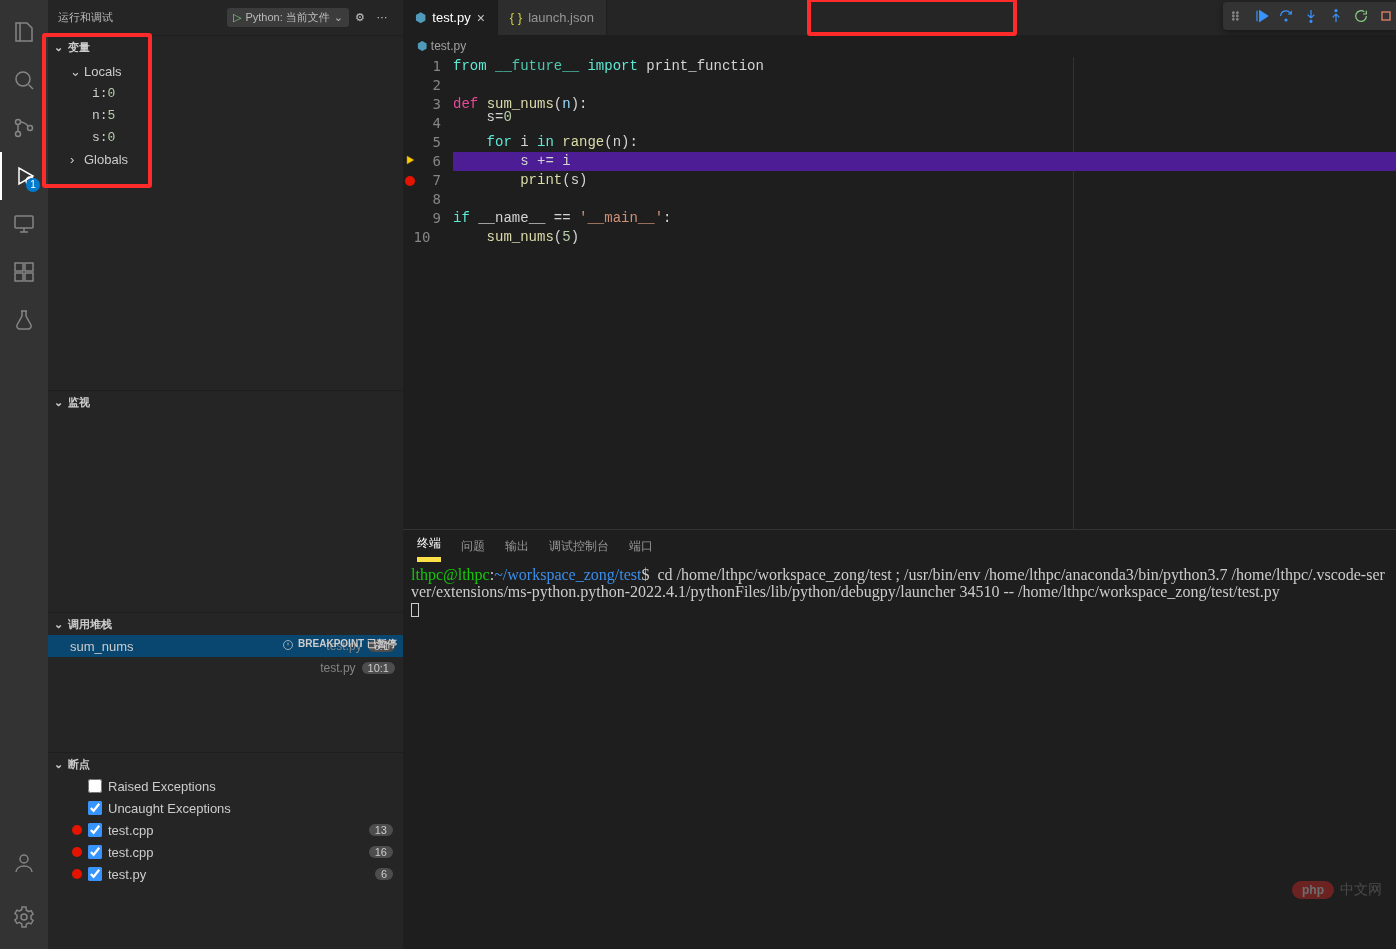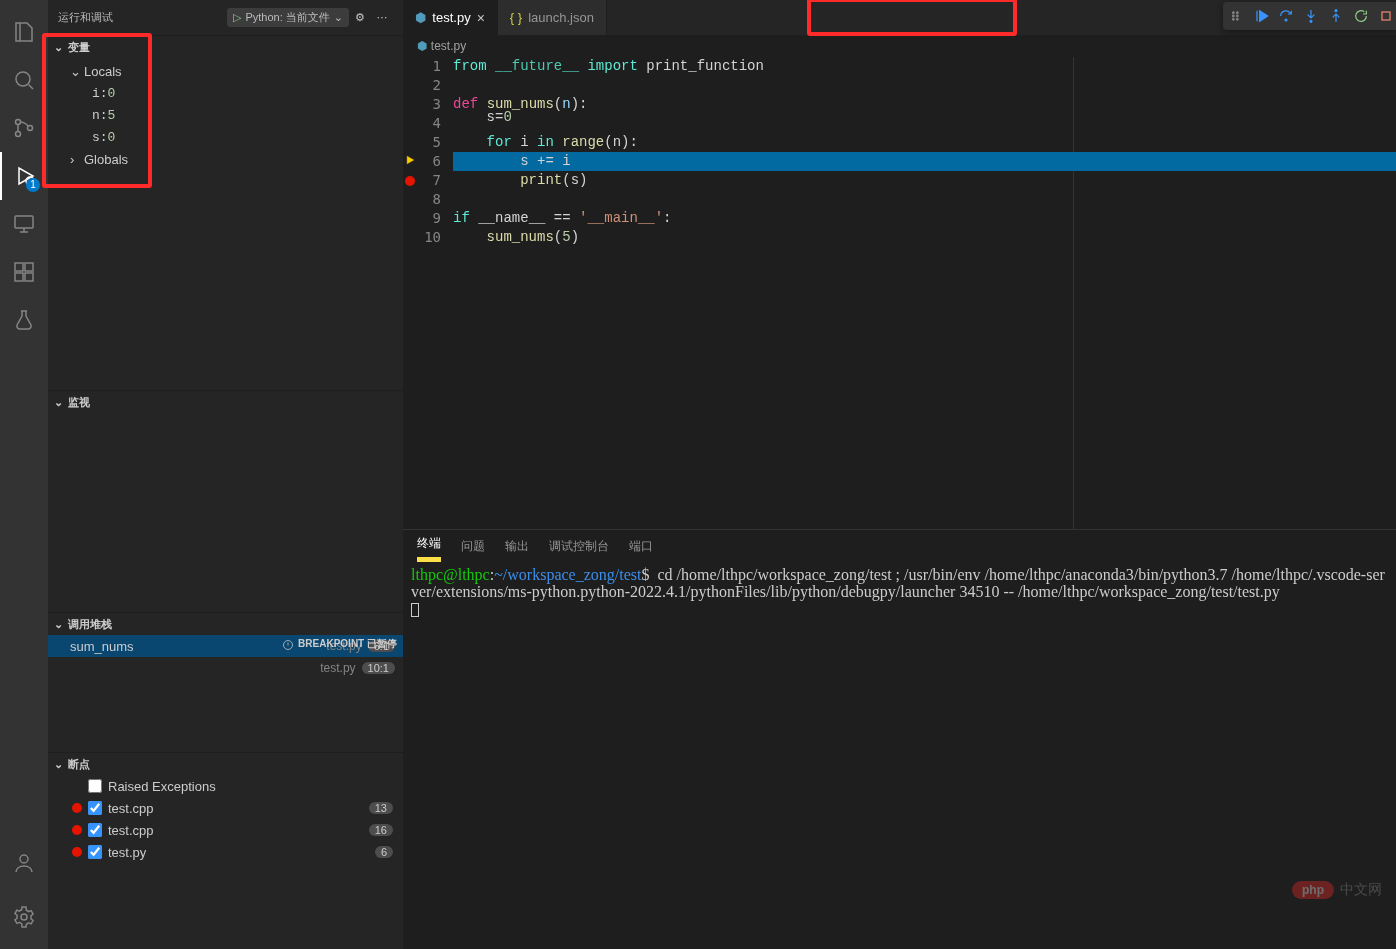--- a/index.html
+++ b/index.html
@@ -136,21 +136,21 @@
   position:absolute; left:50px; top:0; right:0; padding-left:20px;
 }
 .code-line {
   height:19px; line-height:19px; white-space:pre;
   font-family:Consolas,"Courier New",monospace; font-size:14px;
 }
 .ln { position:absolute; left:0; width:50px; text-align:right; padding-right:12px;
       color:#858585; font-family:Consolas,monospace; font-size:14px; height:19px; line-height:19px;}
 .cur-arrow{ position:absolute; left:0; width:16px; text-align:center; color:#ffcc00;}
 .bp-gutter{ position:absolute; left:2px; width:10px;height:10px;border-radius:50%;background:#e51400;}
-.exec-line{ background:#0369a1; }
+.exec-line{ background:#4c1d95; }
 .ruler { position:absolute; top:0; bottom:0; width:1px; background:#333; }
 .tok-kw{color:#5eead4;} .tok-fn{color:#dcdcaa;} .tok-mod{color:#4ec9b0;}
 .tok-str{color:#ce9178;} .tok-num{color:#b5cea8;} .tok-def{color:#ec4899;}
 .tok-plain{color:#d4d4d4;} .tok-par{color:#9cdcfe;} .tok-op{color:#d4d4d4;}
 
 
 .panel {
   height:420px; background:#1e1e1e; border-top:1px solid #333;
   display:flex; flex-direction:column;
 }
@@ -314,20 +314,25 @@
   <div class="section" style="flex:1 1 auto;">
     <div class="section-head">
       <span class="chev">⌄</span>
       <span>断点</span>
     </div>
     <div id="bpopt-host">
         <div class="bp-row">
           <span class="bp-gap"></span>
           <input type="checkbox" class="bp-check" style="">
           <span>Raised Exceptions</span>
+        </div>
+        <div class="bp-row">
+          <span class="bp-gap"></span>
+          <input type="checkbox" class="bp-check" checked="" style="">
+          <span>Uncaught Exceptions</span>
         </div>
       </div>
     <div id="bp-host">
         <div class="bp-row">
           <span class="bp-dot"></span>
           <input type="checkbox" class="bp-check" checked="" style="">
           <span>test.cpp</span>
           <span class="bp-line">13</span>
         </div>
         <div class="bp-row">
@@ -425,21 +430,21 @@
         <div class="ln" style="top: 57px;">4</div>
         <div class="ln" style="top: 76px;">5</div>
         <div class="ln" style="top: 95px;">6</div>
         <div class="cur-arrow ln" style="top: 95px; text-align: left; padding-left: 2px;"><svg width="12" height="12" viewBox="0 0 24 24">
             <path d="M4 4l14 8L4 20z" fill="#ffcc00" stroke="#b08800"></path>
           </svg></div>
         <div class="ln" style="top: 114px;">7</div>
         <div class="bp-gutter" style="top: 119px;"></div>
         <div class="ln" style="top: 133px;">8</div>
         <div class="ln" style="top: 152px;">9</div>
-        <div class="ln" style="top: 171px;">10</div>
+        <div class="ln" style="top: 171px; text-align: center;">10</div>
       </div>
     <div class="code-area" id="code-host">
         <div class="code-line" style="position: absolute; top: 0px; left: 0px; right: 0px;"><span class="tok-kw">from</span> <span class="tok-mod">__future__</span> <span class="tok-kw">import</span> <span class="tok-plain">print_function</span></div>
         <div class="code-line" style="position: absolute; top: 19px; left: 0px; right: 0px;"></div>
         <div class="code-line" style="position: absolute; top: 38px; left: 0px; right: 0px;"><span class="tok-def">def</span> <span class="tok-fn">sum_nums</span><span class="tok-plain">(</span><span class="tok-par">n</span><span class="tok-plain">):</span></div>
         <div class="code-line" style="position: absolute; top: 51px; left: 0px; right: 0px;">    <span class="tok-plain">s</span><span class="tok-op">=</span><span class="tok-num">0</span></div>
         <div class="code-line" style="position: absolute; top: 76px; left: 0px; right: 0px;">    <span class="tok-kw">for</span> <span class="tok-plain">i</span> <span class="tok-kw">in</span> <span class="tok-fn">range</span><span class="tok-plain">(n):</span></div>
         <div class="code-line exec-line" style="position: absolute; top: 95px; left: 0px; right: 0px;">        <span class="tok-plain">s </span><span class="tok-op">+=</span><span class="tok-plain"> i</span></div>
         <div class="code-line" style="position: absolute; top: 114px; left: 0px; right: 0px;">        <span class="tok-fn">print</span><span class="tok-plain">(s)</span></div>
         <div class="code-line" style="position: absolute; top: 133px; left: 0px; right: 0px;"></div>

